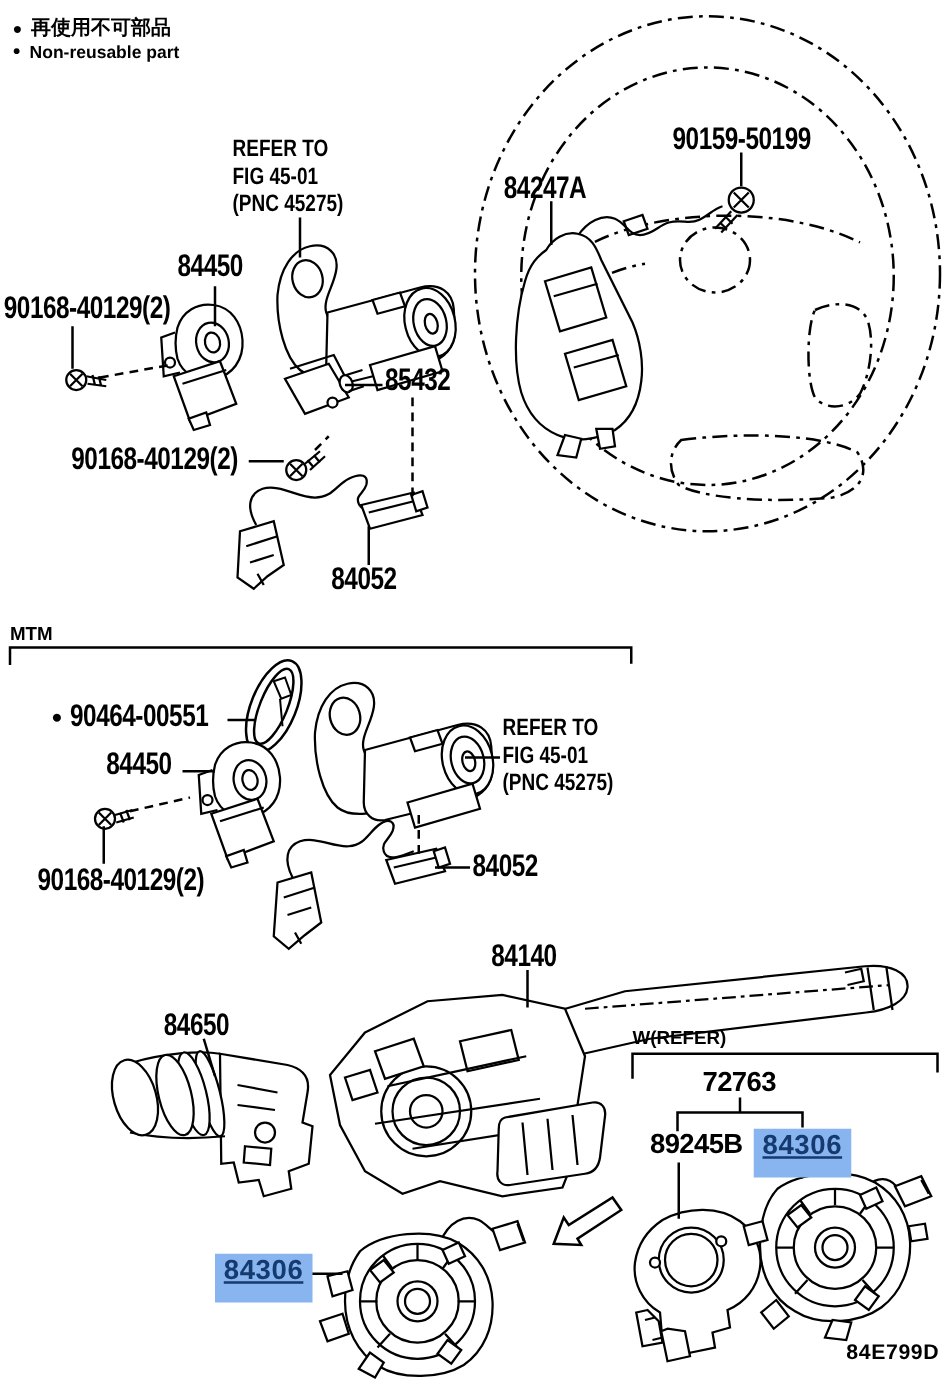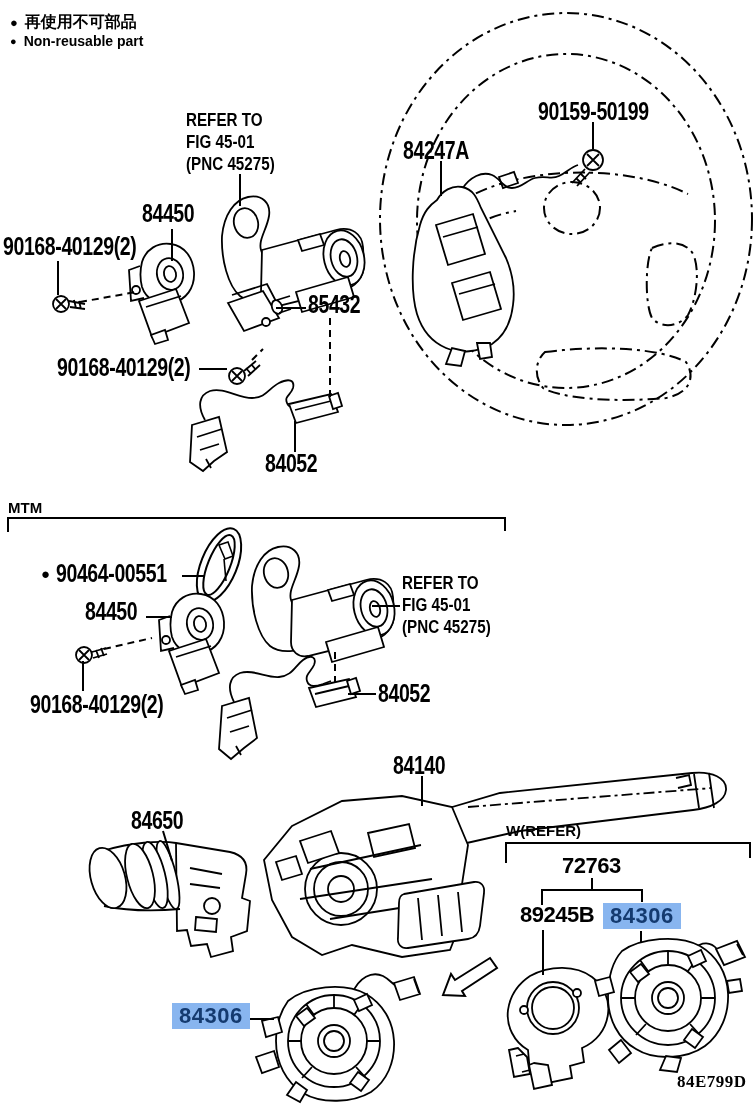--- a/index.html
+++ b/index.html
@@ -12,21 +12,21 @@
   .note{font-size:19px;line-height:22px;letter-spacing:0;transform:scaleX(0.80);transform-origin:0 0;}
   .tag{font-size:15px;letter-spacing:0;}
   .code{font-size:17px;letter-spacing:0.5px;}
   .legend{position:absolute;left:10px;top:12px;font-weight:bold;}
   .legend-row{display:flex;align-items:center;gap:7px;}
   .legend-jp{font-size:16px;}
   .legend-en{font-size:14px;}
   .bullet{font-size:13px;line-height:1;}
   .bullet.sm{font-size:11px;}
   .bullet.lg{font-size:15px;margin-right:6px;}
-  .hl{background:#88B5EF;color:#143A6F;padding:1px 7px 1px 7px;font-size:22px;letter-spacing:0.5px;line-height:1.1;}
+  .hl{background:#88B5EF;color:#143A6F;padding:1px 7px 14px 7px;font-size:22px;letter-spacing:0.5px;line-height:1.1;text-decoration:underline;}
   .keyset{display:flex;align-items:center;}
 </style>
 </head>
 <body>
 
 <div id="canvas">
 
   <svg id="art" width="756" height="1108" viewBox="0 0 756 1108">
     <defs>
       <g id="ign" stroke="#000" stroke-width="1.8" fill="#fff">
@@ -256,14 +256,14 @@
   <div class="lbl big" style="left:378px;top:680px;">84052</div>
 
   <div class="lbl big" style="left:393px;top:752px;">84140</div>
   <div class="lbl big" style="left:131px;top:807px;">84650</div>
   <div class="lbl tag" style="left:506px;top:823px;">W(REFER)</div>
   <div class="lbl md" style="left:562px;top:854px;">72763</div>
   <div class="lbl md" style="left:504px;top:903px;margin-left:16px;">89245B</div>
   <div class="lbl hl" style="left:603px;top:903px;">84306</div>
   <div class="lbl hl" style="left:172px;top:1003px;">84306</div>
 
-  <div class="lbl code" style="left:677px;top:1073px;font-family:Liberation Serif, serif;">84E799D</div>
+  <div class="lbl code" style="left:677px;top:1073px;">84E799D</div>
 </div>
 
 </body></html>

